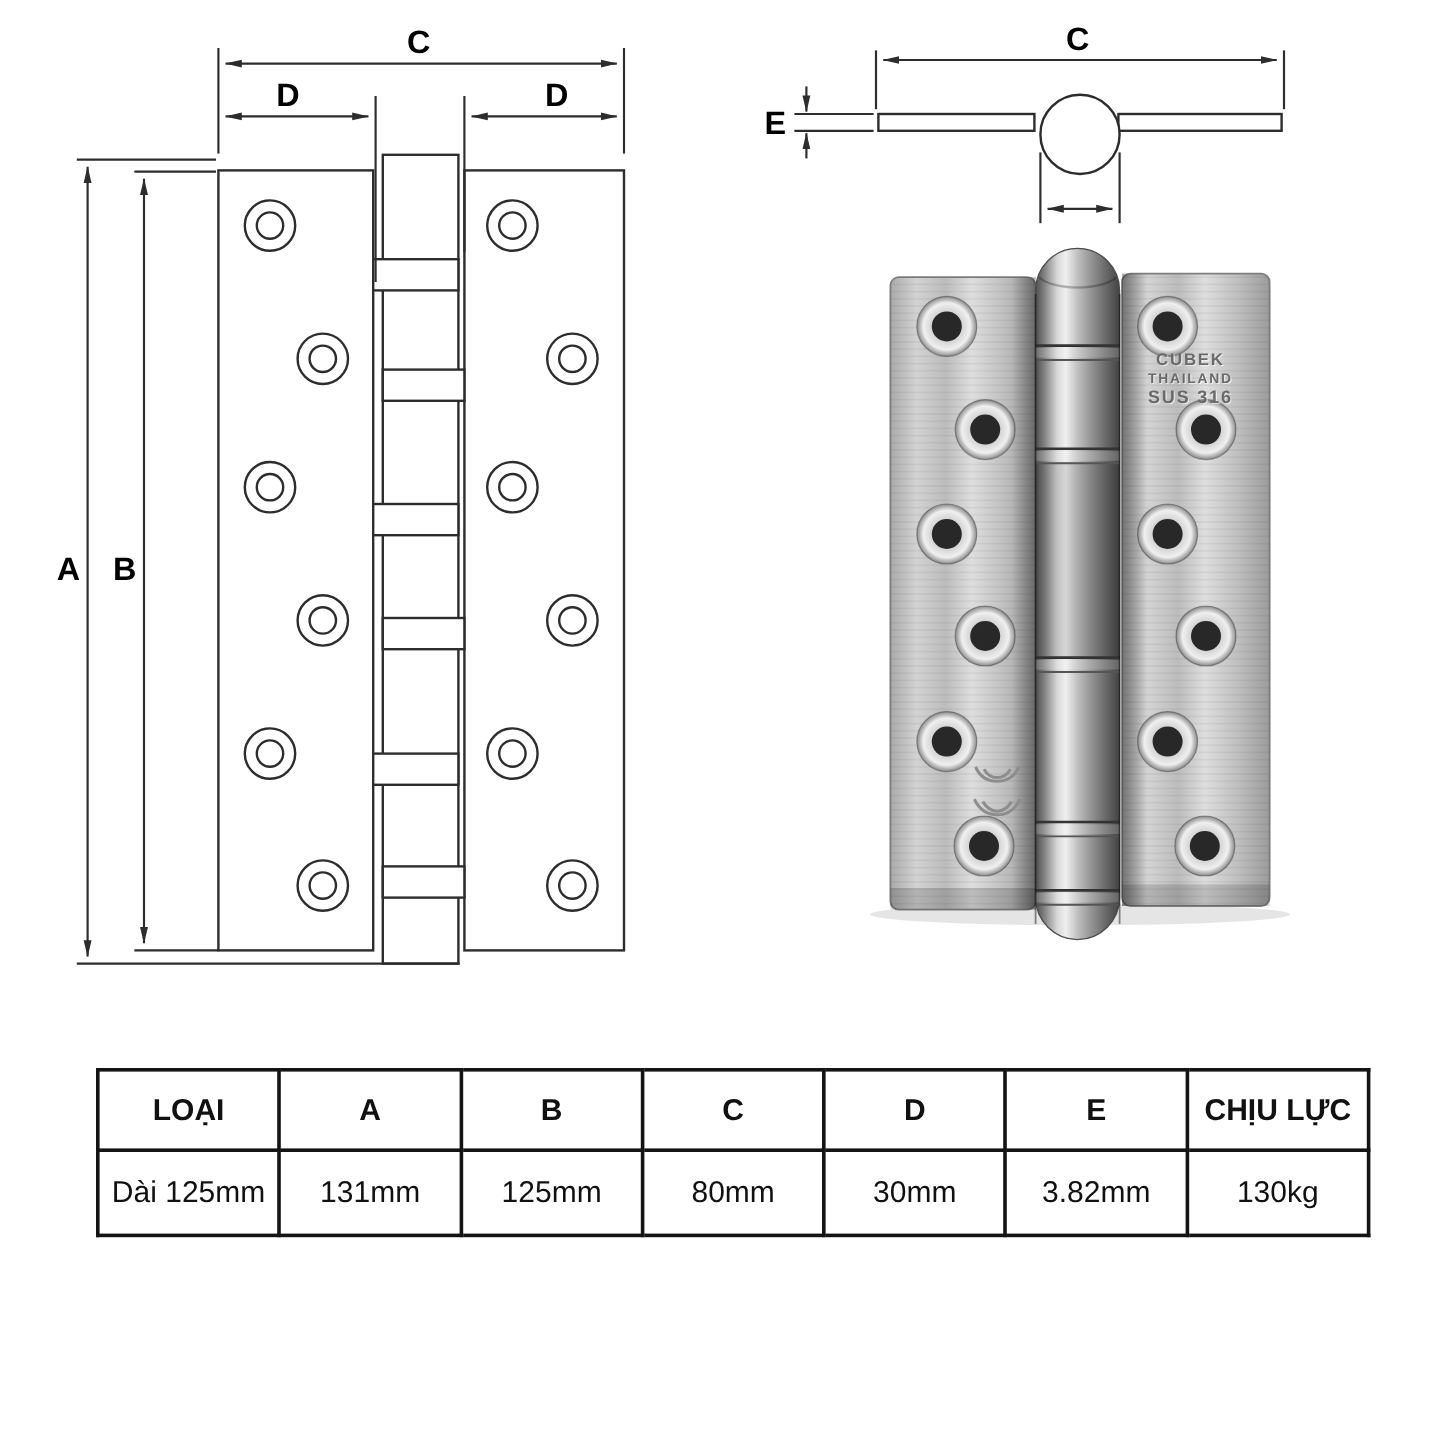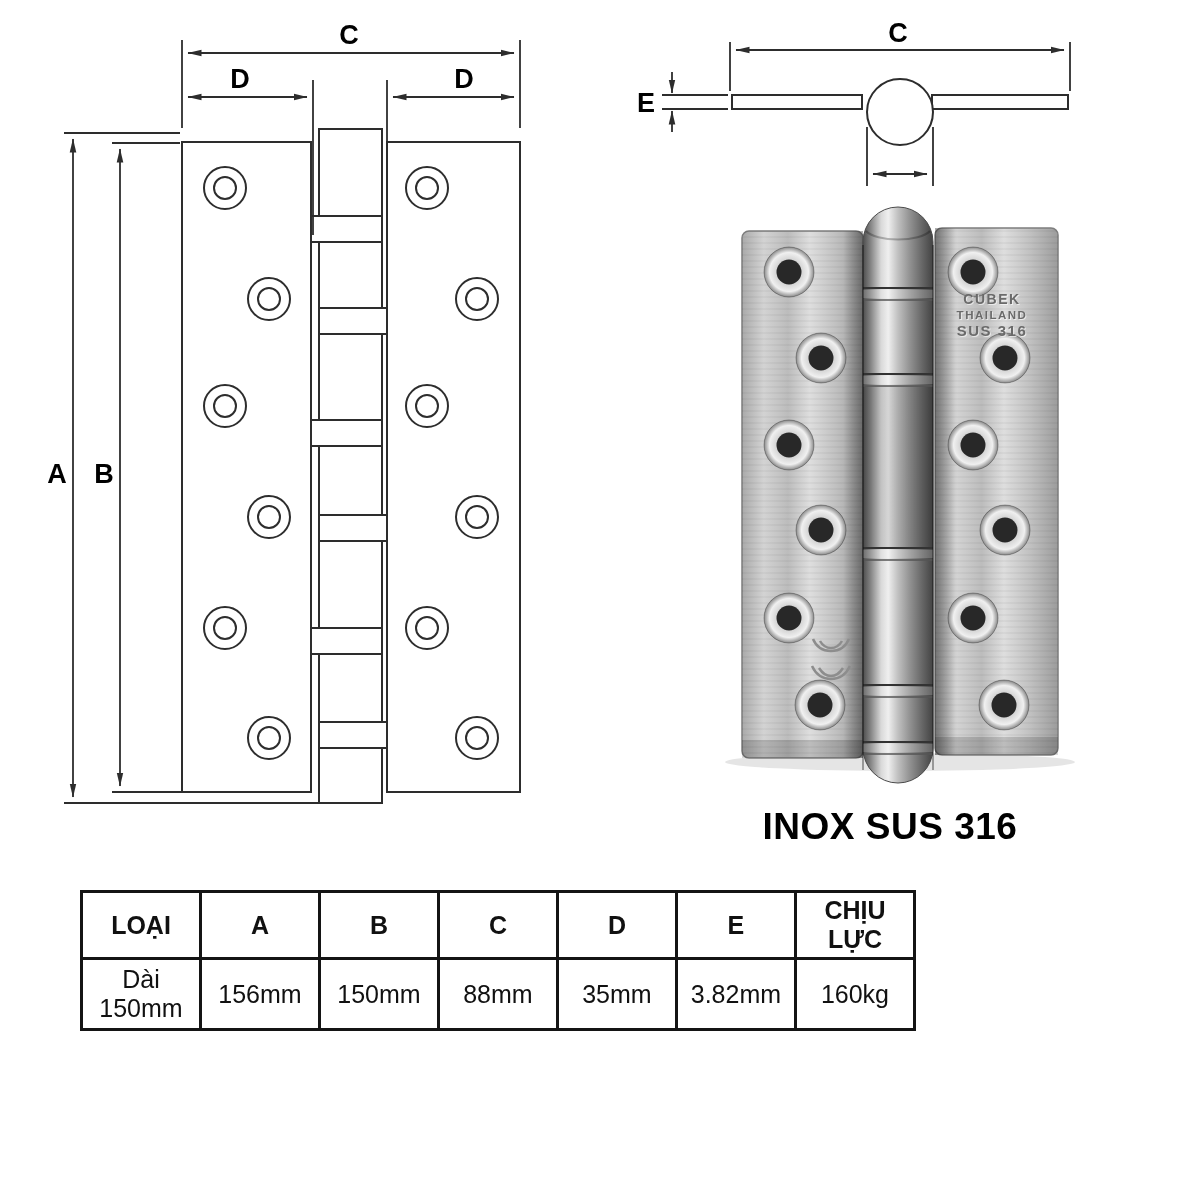--- a/index.html
+++ b/index.html
@@ -7,21 +7,21 @@
           font-family:"Liberation Sans","DejaVu Sans",sans-serif;overflow:hidden;}
   .diagram-svg{position:absolute;top:0;left:0;}
   .outline{fill:#ffffff;stroke:#2d2d2d;stroke-width:2;}
   .dim{stroke:#2d2d2d;stroke-width:1.8;fill:none;}
   .lbl{font-family:"Liberation Sans","DejaVu Sans",sans-serif;font-weight:bold;
        font-size:27px;fill:#000;text-anchor:middle;}
   .engr{font-family:"Liberation Sans","DejaVu Sans",sans-serif;font-weight:bold;
         text-anchor:middle;letter-spacing:1.5px;}
   .caption{position:absolute;left:740px;top:806px;width:300px;text-align:center;
            font-size:37px;font-weight:bold;color:#000;letter-spacing:0.5px;}
-  .spec{position:absolute;left:80px;top:890px;width:836px;border-collapse:collapse;
+  .spec{position:absolute;left:80px;top:890px;width:1062px;border-collapse:collapse;
         table-layout:fixed;}
   .spec th,.spec td{border:3px solid #141414;text-align:center;vertical-align:middle;
         color:#111;padding:0;font-size:25px;}
   .spec th{height:64px;font-weight:bold;}
   .spec td{height:68px;font-weight:normal;}
 </style>
 </head>
 <body>
 
 <div class="canvas">
@@ -278,21 +278,20 @@
               <line x1="863" y1="742" x2="933" y2="742" stroke="#333" stroke-width="2.2"></line>
               <line x1="863" y1="754" x2="933" y2="754" stroke="#555" stroke-width="1.6"></line>
             </g>
         </g>
         <line x1="863" y1="245" x2="863" y2="770" stroke="rgba(0,0,0,0.45)" stroke-width="1.5"></line>
         <line x1="933" y1="245" x2="933" y2="770" stroke="rgba(0,0,0,0.45)" stroke-width="1.5"></line>
       </g>
     </g>
   </svg>
 
-  <div class="caption">INOX SUS 316</div>
 
   <table class="spec">
     <colgroup>
       <col style="width:14.2857%">
         <col style="width:14.2857%">
         <col style="width:14.2857%">
       <col style="width:14.2857%">
         <col style="width:14.2857%">
         <col style="width:14.2857%">
       <col style="width:14.2858%">
@@ -303,23 +302,23 @@
         <th>A</th>
         <th>B</th>
         <th>C</th>
         <th>D</th>
         <th>E</th>
         <th>CHỊU LỰC</th>
       </tr>
     </thead>
     <tbody>
       <tr>
-        <td>Dài 150mm</td>
-        <td>156mm</td>
-        <td>150mm</td>
-        <td>88mm</td>
-        <td>35mm</td>
+        <td>Dài 125mm</td>
+        <td>131mm</td>
+        <td>125mm</td>
+        <td>80mm</td>
+        <td>30mm</td>
         <td>3.82mm</td>
-        <td>160kg</td>
+        <td>130kg</td>
       </tr>
     </tbody>
   </table>
 </div>
 
 </body></html>

